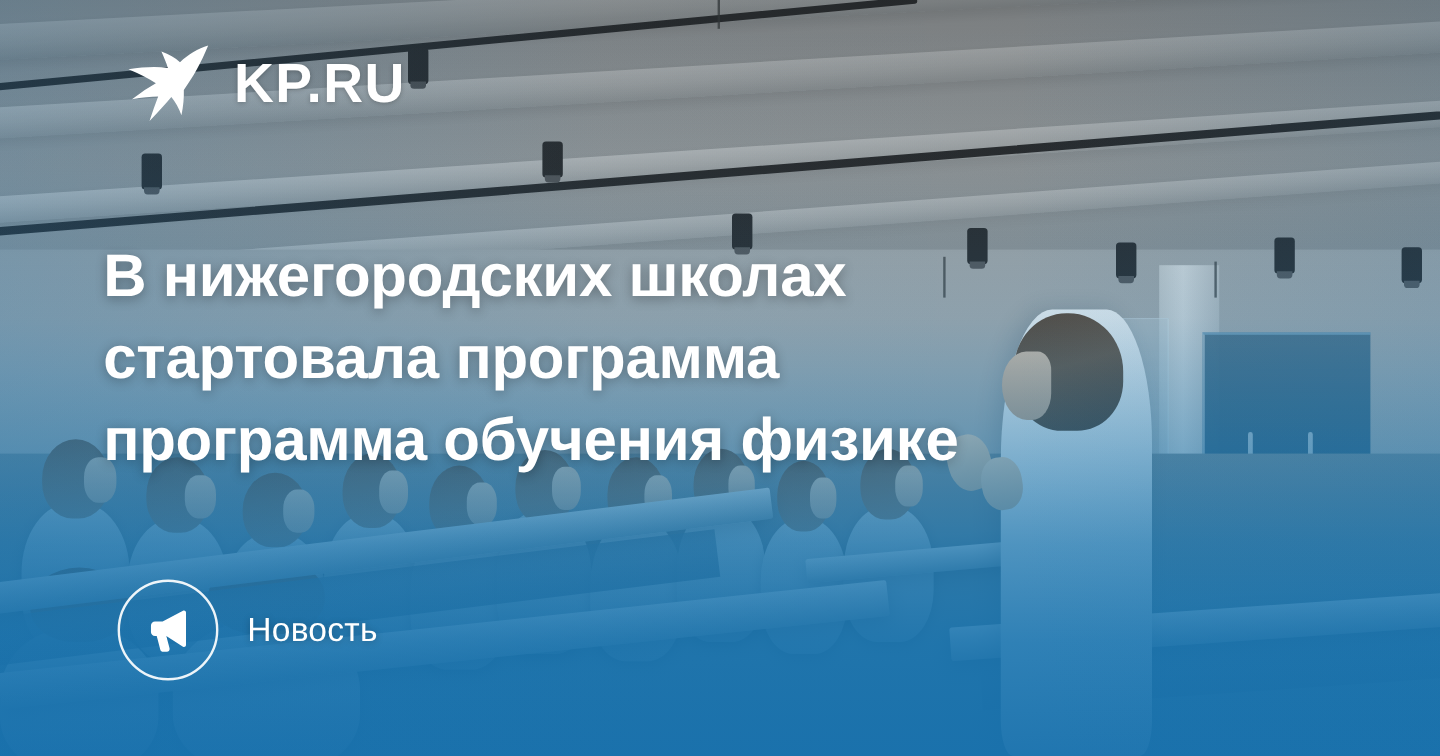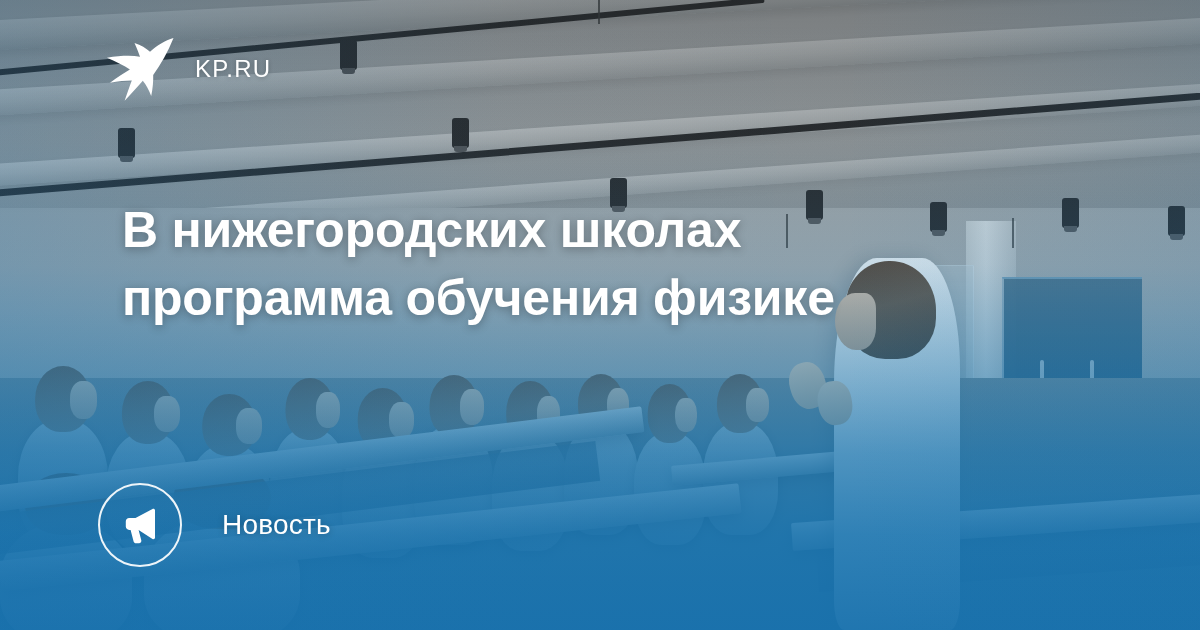--- a/index.html
+++ b/index.html
@@ -180,43 +180,42 @@
   
   .content { position: absolute; inset: 0; }
 
   .brand {
     position: absolute; left: 103px; top: 36px;
     display: flex; align-items: center; gap: 20px;
   }
   .brand-logo { width: 72px; height: 66px; display: block; }
   .brand-name {
     color: #ffffff;
-    font-size: 24px;
-    font-weight: 400;
+    font-size: 46px;
+    font-weight: 700;
     letter-spacing: 1.2px;
     line-height: 1;
     text-shadow: 0 1px 4px rgba(0,0,0,.25);
   }
 
   .headline {
     position: absolute; left: 86px; top: 162px;
     width: 900px;
     color: #ffffff;
     font-size: 50px;
     font-weight: 700;
     line-height: 68px;
     letter-spacing: -0.2px;
     text-shadow: 0 2px 10px rgba(0,0,0,.30);
-    margin-left: 36px;
   }
   .headline .ln { display: block; white-space: nowrap; }
 
   .badge {
     position: absolute; left: 98px; top: 483px;
-    display: flex; align-items: center; gap: 40px; justify-content: center;
+    display: flex; align-items: center; gap: 24px; justify-content: center;
   }
   .badge-circle {
     width: 80px; height: 80px; border-radius: 50%;
     border: 2px solid rgba(255,255,255,.92);
     display: flex; align-items: center; justify-content: center;
     flex: 0 0 auto;
   }
   .badge-circle svg { width: 42px; height: 42px; display: block; }
   .badge-label {
     color: #ffffff;
@@ -330,20 +329,21 @@
 
     <div class="brand">
       <svg class="brand-logo" viewBox="0 0 72 66" aria-hidden="true">
         <path fill="#ffffff" d="M70.5 2.0 C62.0 4.5 54.0 9.5 47.0 15.8 C43.0 12.2 38.0 9.2 31.5 7.0 C33.8 12.2 35.6 16.6 36.9 20.6 C28.0 19.4 17.0 19.6 4.0 21.8 C13.5 25.8 21.0 29.6 26.9 33.4 C21.2 36.6 14.6 41.0 7.0 46.8 C15.4 45.2 22.6 44.4 28.8 44.4 C26.6 50.2 24.2 57.0 21.6 64.8 C28.8 57.2 34.8 50.6 39.8 44.8 C43.2 49.0 46.0 54.0 48.2 60.0 C49.8 52.2 50.4 45.2 50.2 38.9 C57.8 28.6 64.6 16.4 70.5 2.0 Z"></path>
       </svg>
       <span class="brand-name">KP.RU</span>
     </div>
 
     <h1 class="headline">
       <span class="ln">В нижегородских школах</span>
+      <span class="ln">стартовала программа</span>
       <span class="ln">программа обучения физике</span>
     </h1>
 
     <div class="badge">
       <span class="badge-circle">
         <svg viewBox="0 0 42 42" aria-hidden="true">
           <path fill="#ffffff" d="M33.5 5.0 L16.5 14.0 L10.2 14.0 C8.2 14.0 6.8 15.4 6.8 17.3 L6.8 22.6 C6.8 24.5 8.2 25.9 10.2 25.9 L11.6 25.9 L14.6 37.4 C14.9 38.5 15.9 39.2 17.0 39.2 L20.0 39.2 C21.6 39.2 22.7 37.7 22.3 36.2 L19.6 25.9 L33.5 35.0 C34.6 35.7 36.0 34.9 36.0 33.6 L36.0 6.4 C36.0 5.1 34.6 4.3 33.5 5.0 Z"></path>
         </svg>
       </span>
       <span class="badge-label">Новость</span>

